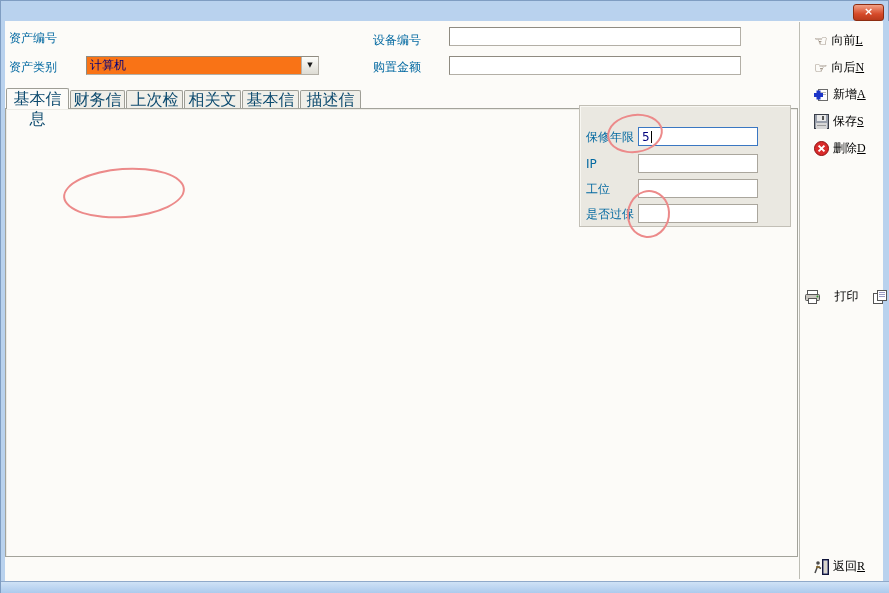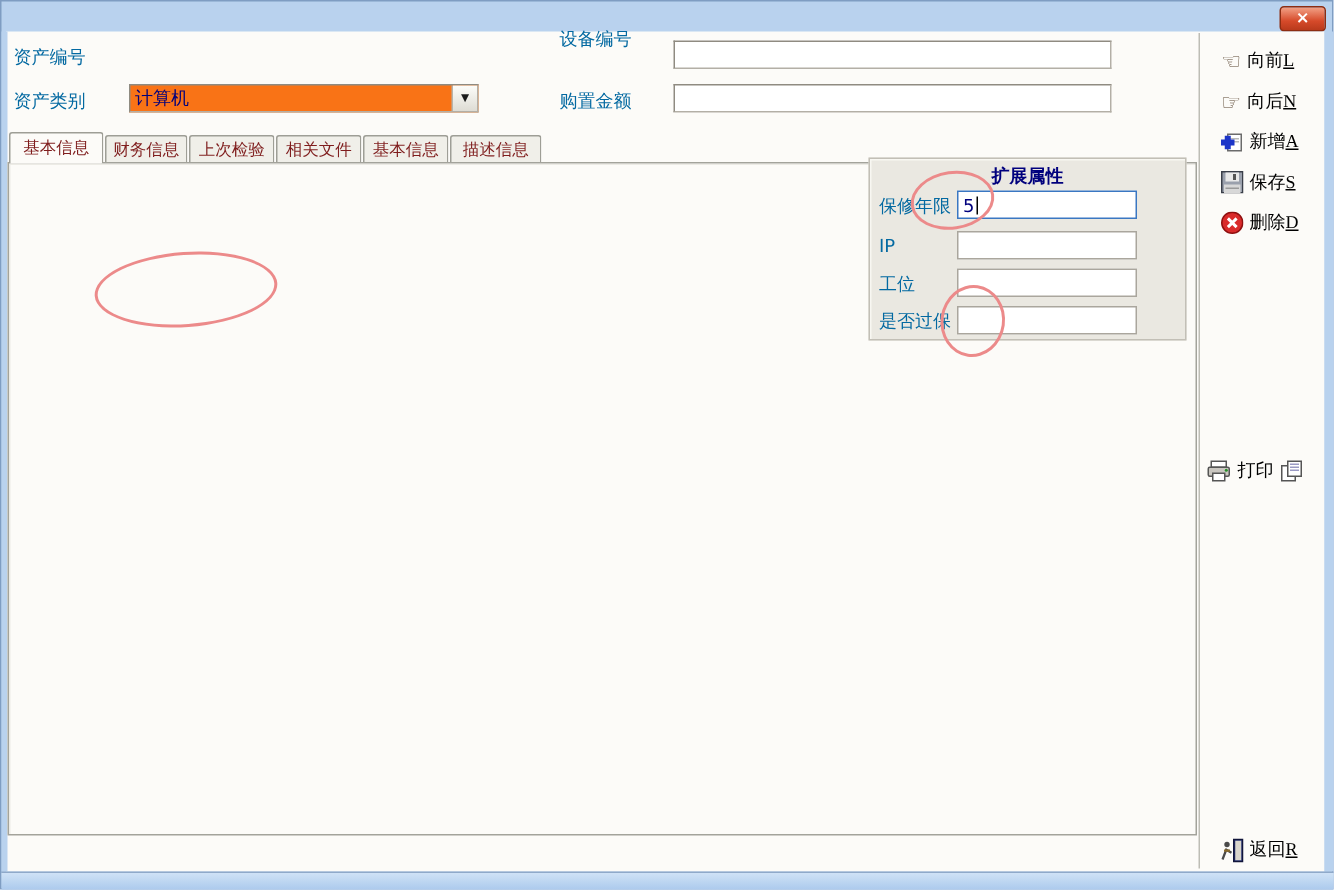--- a/index.html
+++ b/index.html
@@ -16,21 +16,21 @@
   .txt{position:absolute;box-sizing:border-box;height:19px;background:#fff;border:1px solid #b3afa6;border-top-color:#8f8b81;border-left-color:#8f8b81;color:#00007d;font:12px "DejaVu Sans",sans-serif;padding:0 3px;}
   .txt.flat{border:1px solid #6d6d6d;}
   textarea.txt{height:57px;resize:none;}
   .combo{position:absolute;box-sizing:border-box;height:19px;background:#f97316;border:1px solid #b3afa6;border-top-color:#8f8b81;border-left-color:#8f8b81;display:flex;align-items:center;}
   .combo-val{flex:1;color:#00007d;padding:0 3px;overflow:hidden;white-space:nowrap;}
   .combo-btn{width:16px;height:100%;background:linear-gradient(#fdfdfa,#dedcd4);border-left:1px solid #b7b3aa;display:flex;align-items:center;justify-content:center;}
   .combo-btn span{font-size:7px;color:#1a1a1a;line-height:1;}
   .datef{position:absolute;box-sizing:border-box;height:19px;background:#fff;border:1px solid #8f8b81;border-bottom-color:#d9d5cc;border-right-color:#d9d5cc;display:flex;align-items:center;padding-left:4px;color:#00007d;}
   .seg{display:inline-block;background:#ddf1fb;height:14px;line-height:14px;text-align:center;color:#00007d;}
   .du{margin:0 5px;color:#00007d;}
-  .tab{position:absolute;box-sizing:border-box;background:#f0efe9;border:1px solid #9e9e96;border-bottom:none;border-radius:2px 2px 0 0;text-align:center;font-size:11px;color:#7f1d1d;line-height:18px;}
+  .tab{position:absolute;box-sizing:border-box;background:#f0efe9;border:1px solid #9e9e96;border-bottom:none;border-radius:2px 2px 0 0;text-align:center;font-size:16px;color:#0c4a6e;line-height:18px;}
   .tab.active{background:#fcfbf8;line-height:20px;z-index:3;}
   .page{position:absolute;left:4px;top:107px;width:793px;height:449px;background:#fcfbf8;border:1px solid #a3a39b;box-shadow:inset 1px 1px 0 #ecebe5;box-sizing:border-box;z-index:1;}
   .panel{position:absolute;left:578px;top:104px;width:212px;height:122px;background:#eae8e1;border:1px solid #c2bfb6;box-shadow:inset 1px 1px 0 #f8f7f2;box-sizing:border-box;z-index:2;}
   .panel-title{position:absolute;left:0;top:3px;width:100%;text-align:center;color:#00007d;font-weight:bold;}
   .ptxt{position:absolute;box-sizing:border-box;height:19px;background:#fff;border:1px solid #aaa69d;color:#00007d;padding:0 3px;display:flex;align-items:center;}
   .ptxt.focus{border:1px solid #3a77c2;}
   .caret{display:inline-block;width:1px;height:12px;background:#000;margin-left:1px;}
   .vline{position:absolute;left:798px;top:21px;width:1px;height:557px;background:#bdbdb5;}
   .toolbtn{position:absolute;left:801px;width:84px;height:19px;display:flex;align-items:center;gap:4px;color:#000;cursor:default;}
   .toolbtn .tlabel{white-space:nowrap;font-family:Liberation Serif, serif;}
@@ -45,21 +45,21 @@
 
 <div class="win">
 
   <div class="closebtn">×</div>
 
   <div class="client"></div>
   <div class="sideband" style="left:0;"></div>
   <div class="sideband" style="left:882px;width:7px;"></div>
 
   <div class="lbl" style="left:8px;top:30px;">资产编号</div>
-  <div class="lbl" style="left:372px;top:18px;">设备编号</div>
+  <div class="lbl" style="left:372px;top:32px;">设备编号</div>
   <input class="txt" style="left: 448px; top: 26px; width: 292px;" value="">
 
   <div class="lbl" style="left:8px;top:59px;">资产类别</div>
   <div class="combo" style="left:85px;top:55px;width:233px;">
     <span class="combo-val">计算机</span>
     <div class="combo-btn">
         <span>▼</span>
       </div>
   </div>
   <div class="lbl" style="left:372px;top:59px;">购置金额</div>
@@ -213,21 +213,20 @@
     <span class="seg" style="width:14px;"></span>
       <span class="du" style="margin:0 4px;">月</span>
     <span class="seg" style="width:14px;"></span>
       <span class="du" style="margin:0 4px;">日</span>
   </div>
 
   <div class="lbl" style="left:12px;top:452px;">备注信息</div>
   <textarea class="txt" style="left: 66px; top: 448px; width: 716px;"></textarea>
 
   <div class="panel">
-    <div class="panel-title">扩展属性</div>
     <div class="lbl" style="left:6px;top:24px;">保修年限</div>
     <div class="ptxt focus" style="left:58px;top:21px;width:120px;">
         <span>5</span>
         <span class="caret"></span>
       </div>
     <div class="lbl" style="left:6px;top:51px;">IP</div>
     <div class="ptxt" style="left:58px;top:48px;width:120px;">
         <span></span>
       </div>
     <div class="lbl" style="left:6px;top:76px;">工位</div>
@@ -271,21 +270,21 @@
     <span class="tlabel"><span>保存</span><u>S</u></span>
   </div>
   <div class="toolbtn" style="top:138px;left:813px;">
     <svg width="15" height="15">
         <circle cx="7.5" cy="7.5" r="7" fill="#d92b2b" stroke="#8f1010"></circle>
         <path d="M4.6 4.6l5.8 5.8M10.4 4.6l-5.8 5.8" stroke="#fff" stroke-width="2"></path>
       </svg>
     <span class="tlabel"><span>删除</span><u>D</u></span>
   </div>
 
-  <div class="toolbtn" style="top:303px;left:803px;width:84px;">
+  <div class="toolbtn" style="top:286px;left:803px;width:84px;justify-content:space-between;">
     <svg width="17" height="16">
         <rect x="3.5" y="1.5" width="10" height="4" fill="#fff" stroke="#555"></rect>
         <rect x="1.5" y="5.5" width="14" height="6" rx="1" fill="#c9c6c0" stroke="#555"></rect>
         <rect x="4.5" y="9.5" width="8" height="5" fill="#fff" stroke="#555"></rect>
         <circle cx="13.5" cy="7.5" r="1" fill="#2a8f2a"></circle>
       </svg>
     <span class="tlabel"><span>打印</span></span>
     <svg width="16" height="16">
         <rect x="1.5" y="4.5" width="9" height="10" fill="#fff" stroke="#555"></rect>
         <rect x="5.5" y="1.5" width="9" height="10" fill="#fff" stroke="#555"></rect>

